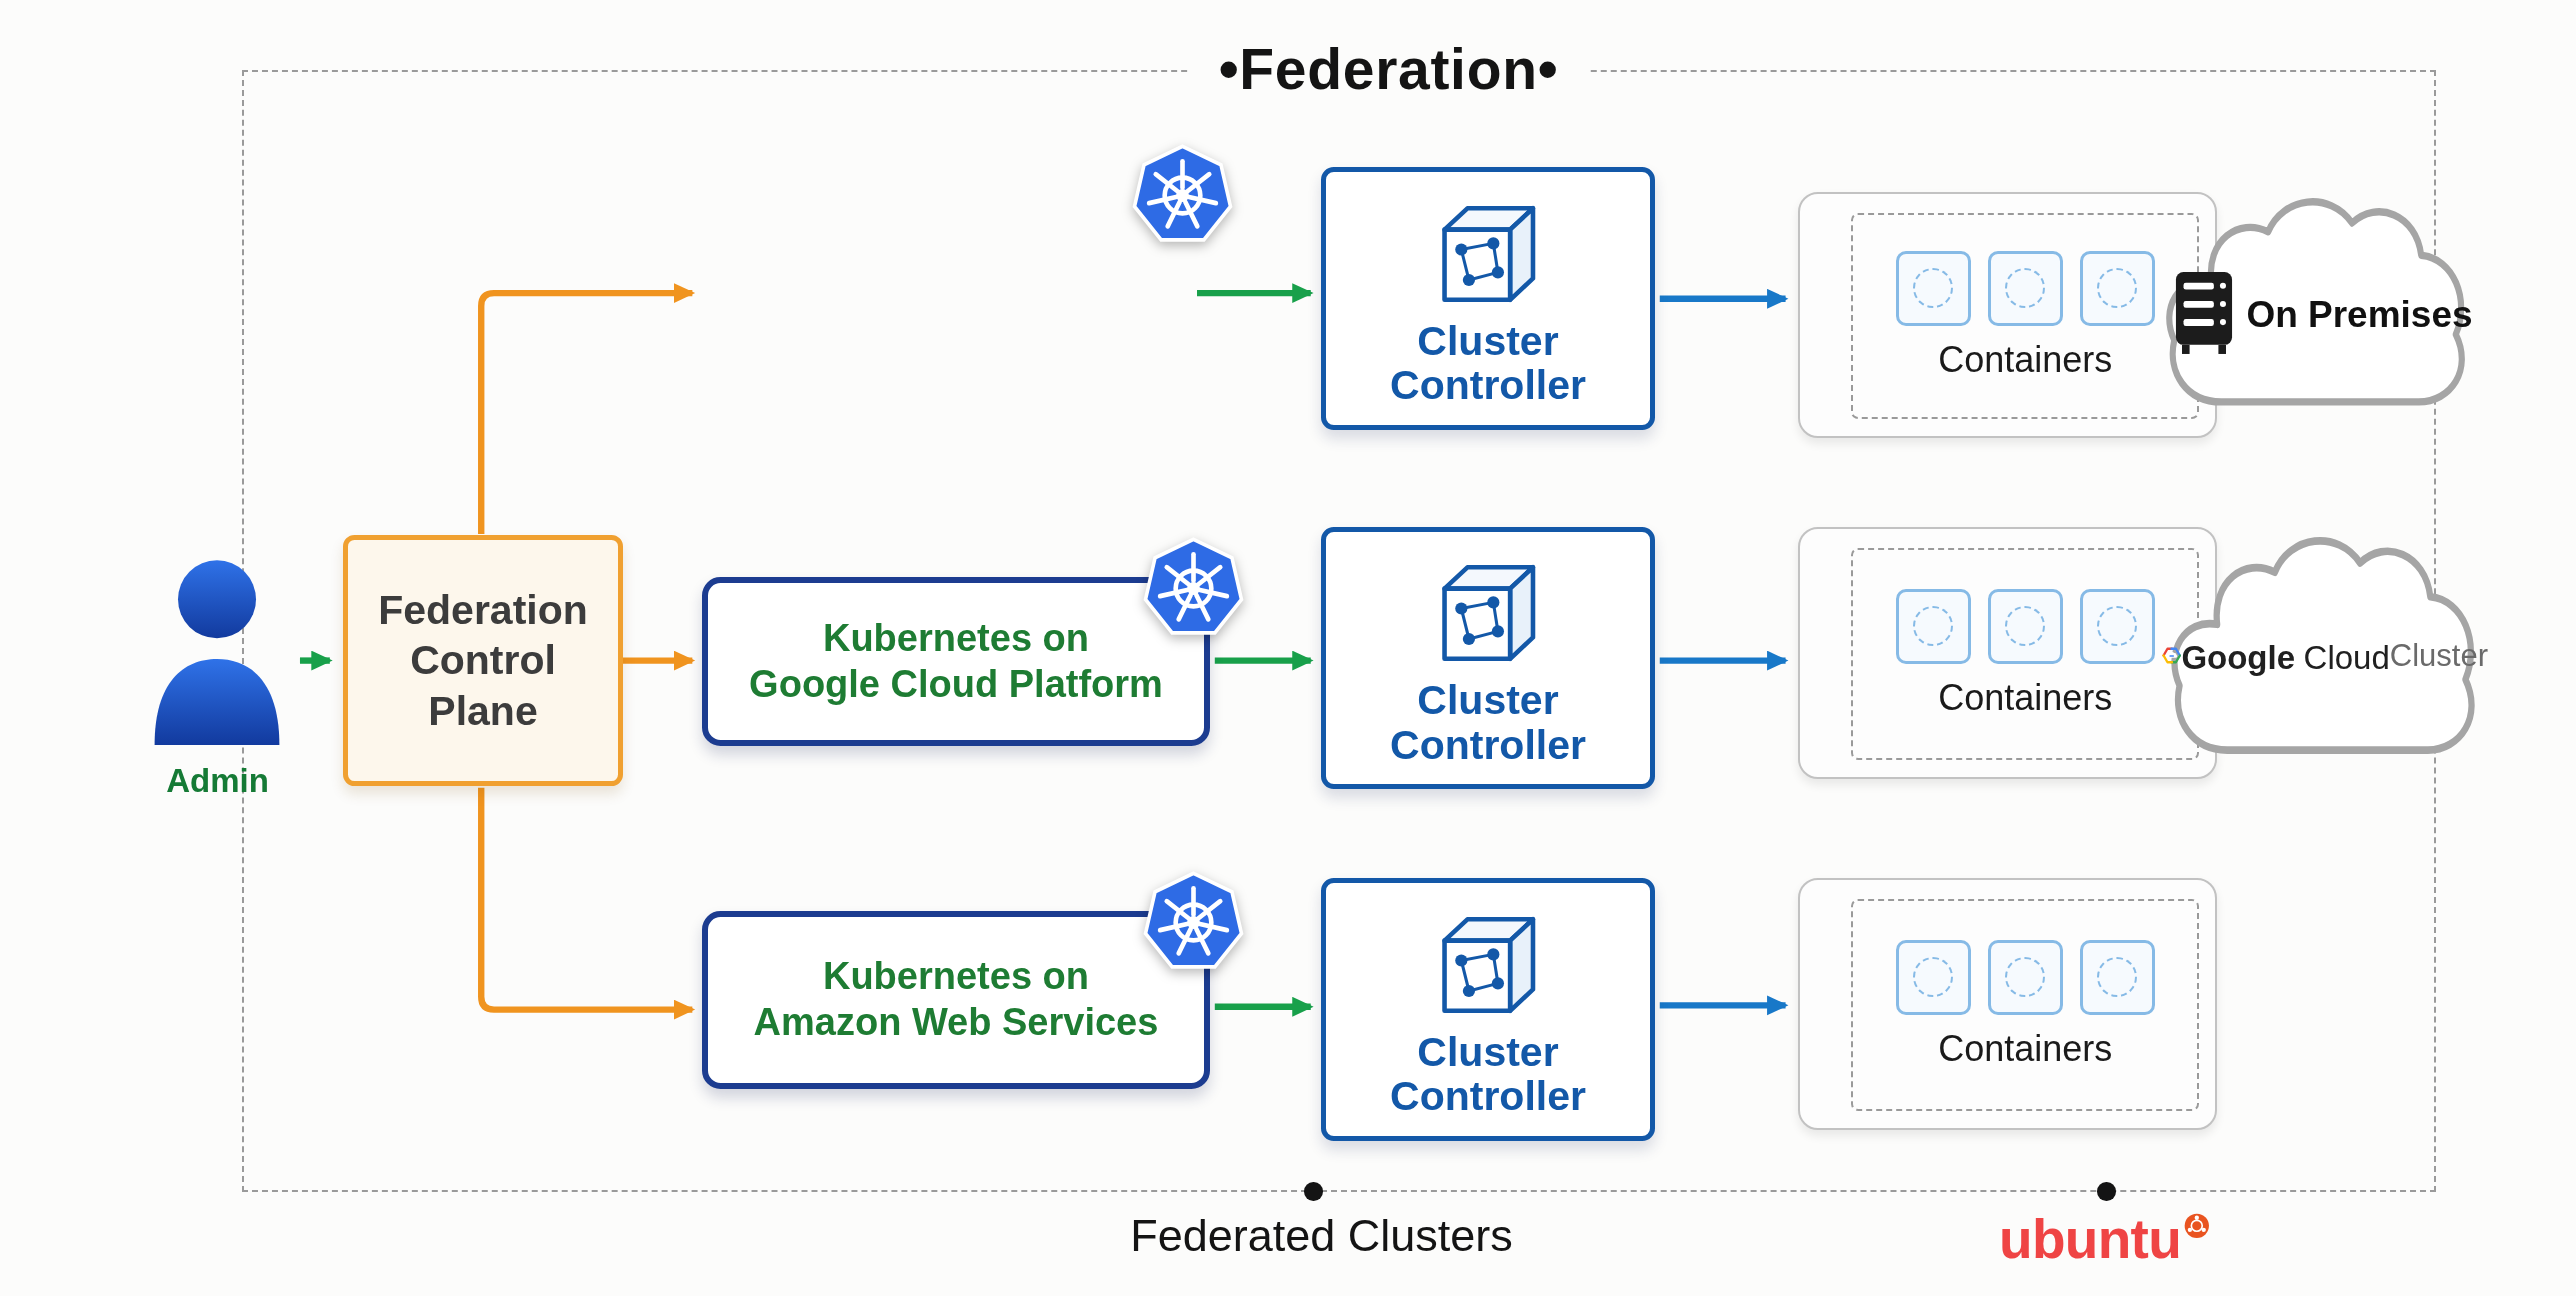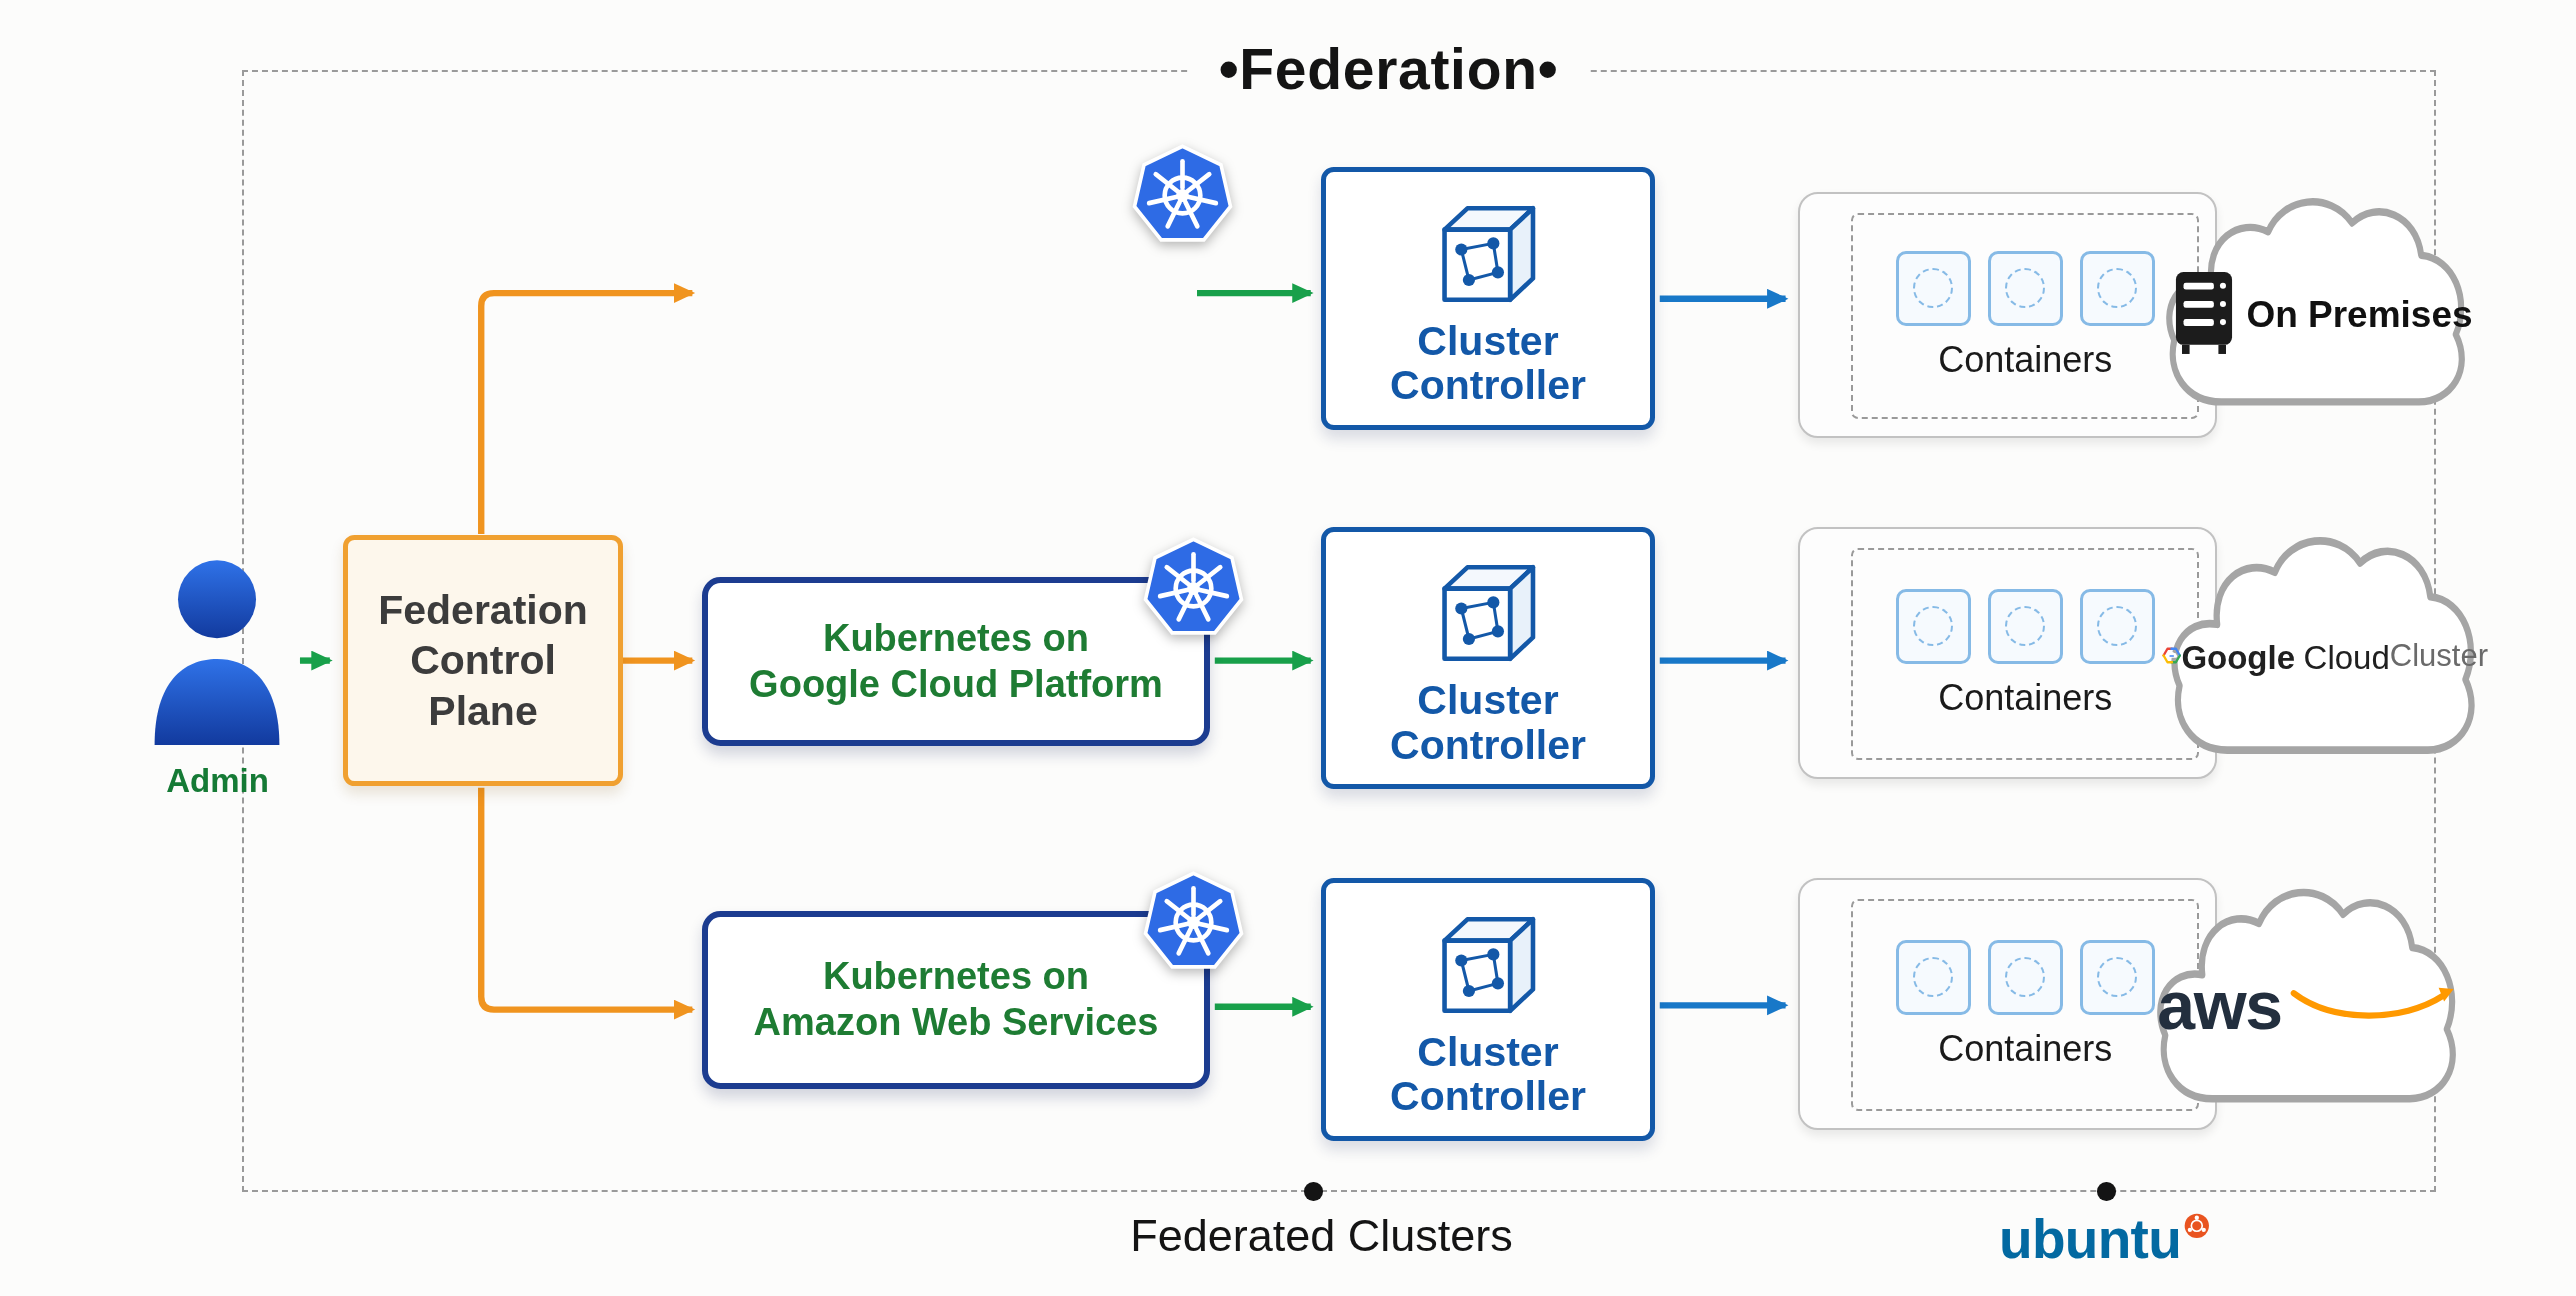--- a/index.html
+++ b/index.html
@@ -63,21 +63,21 @@
   .gcp-bold { font-weight:700; }
   .gcp-reg { font-weight:400; margin-left:8.5px; }
   .gcp-line2 { font-size:31px; color:#6a6a6a; margin-top:1.4px; }
   .aws-word { font-size:68px; font-weight:700; color:#232f3e; letter-spacing:-1.4px; line-height:1; }
   .aws-swoosh { width:178px; height:41px; margin-top:1.4px; }
 
   .dot { position:absolute; width:18.5px; height:18.5px; background:#141414; border-radius:50%; }
   .federated-label { position:absolute; left:1094px; top:1210px; width:455px; text-align:center;
     font-size:45px; font-weight:500; color:#141414; }
   .ubuntu { position:absolute; left:1999px; top:1207px; display:flex; align-items:flex-start;
-    font-size:55px; font-weight:700; color:#0369a1; letter-spacing:-0.7px; }
+    font-size:55px; font-weight:700; color:#ef4444; letter-spacing:-0.7px; }
   .ubuntu-badge { width:25.6px; height:25.6px; margin-top:5.7px; margin-left:2.8px; }
 </style>
 </head>
 <body>
 
 <div class="canvas">
 
   <div class="frame"></div>
 
   <svg class="connectors" viewBox="0 0 3624 1824">
@@ -339,32 +339,20 @@
             <div class="dashed-circle"></div>
           </div>
         <div class="container-sq">
             <div class="dashed-circle"></div>
           </div>
       </div>
       <div class="containers-label">Containers</div>
     </div>
   </div>
 
-  <div class="cloud" style="left:2148px;top:869px;width:321px;height:272px;">
-    <svg class="cloud-shape" viewBox="0 0 260 180" preserveAspectRatio="none">
-      <path d="M 52 152 C 24 152 8 132 14 110 C 2 88 18 66 44 70 C 40 42 66 26 90 36 C 102 12 140 8 158 30 C 178 14 210 24 214 52 C 240 54 254 82 242 106 C 256 130 238 152 212 152 Z" fill="#ffffff" stroke="#a5a5a5" stroke-width="5" stroke-linejoin="round"></path>
-    </svg>
-    <div class="cloud-content">
-      <div class="aws-word">aws</div>
-      <svg class="aws-swoosh" viewBox="0 0 250 60">
-        <path d="M 12 12 C 70 56 172 54 230 16" fill="none" stroke="#ff9900" stroke-width="9" stroke-linecap="round"></path>
-        <path d="M 246 6 L 224 4 L 232 24 Z" fill="#ff9900"></path>
-      </svg>
-    </div>
-  </div>
 
   <div class="dot" style="left:1304px;top:1182px;"></div>
   <div class="federated-label">Federated Clusters</div>
 
   <div class="dot" style="left:2097px;top:1182px;"></div>
   <div class="ubuntu">
     <span>ubuntu</span>
     <svg class="ubuntu-badge" viewBox="0 0 40 40">
       <circle cx="20" cy="20" r="19" fill="#e95420"></circle>
       <circle cx="20" cy="20" r="8.5" fill="none" stroke="#ffffff" stroke-width="2.6"></circle>

